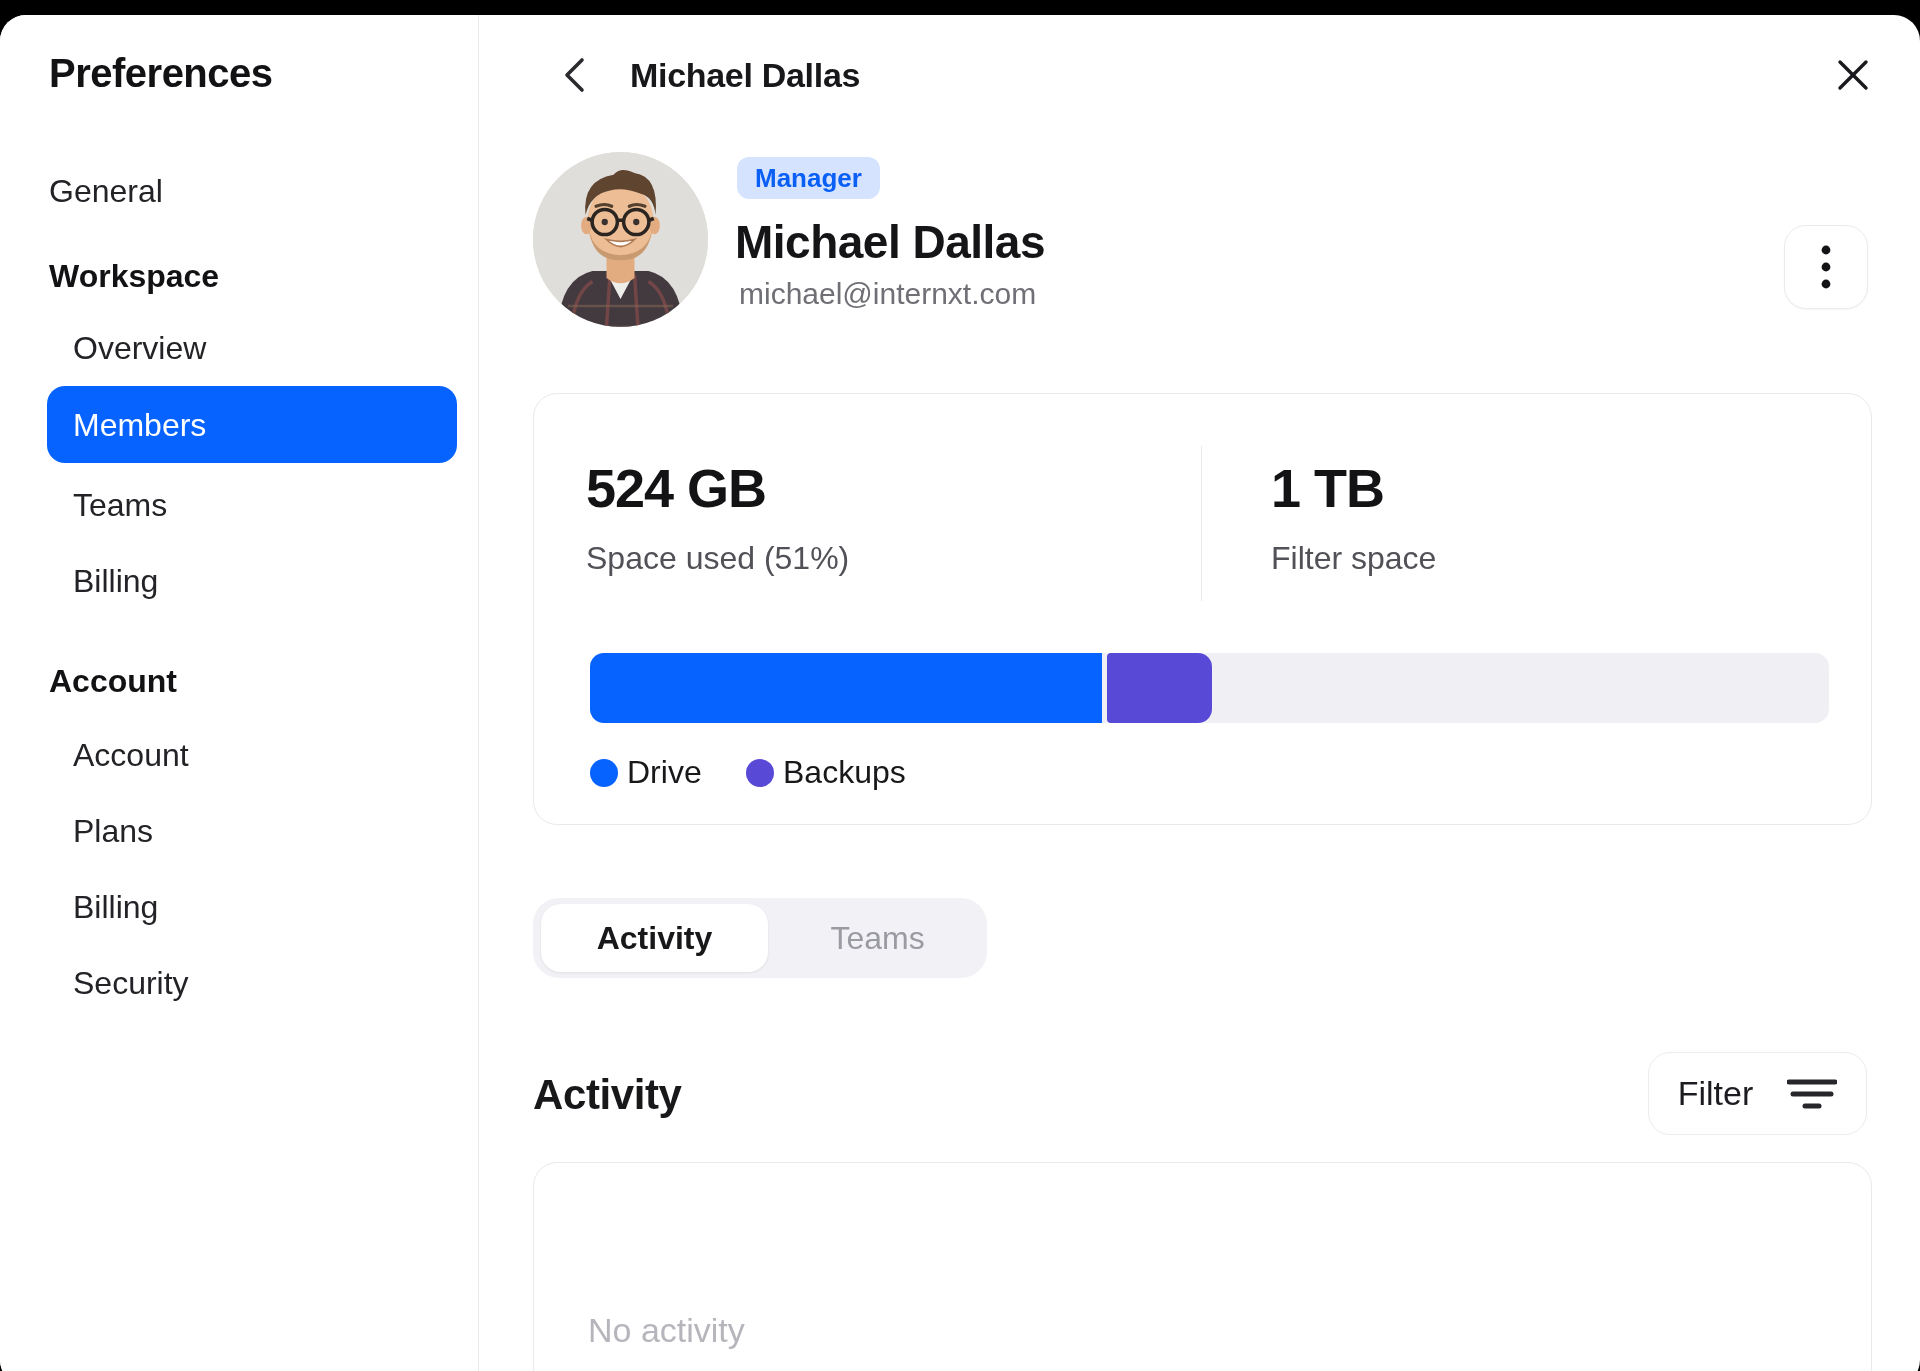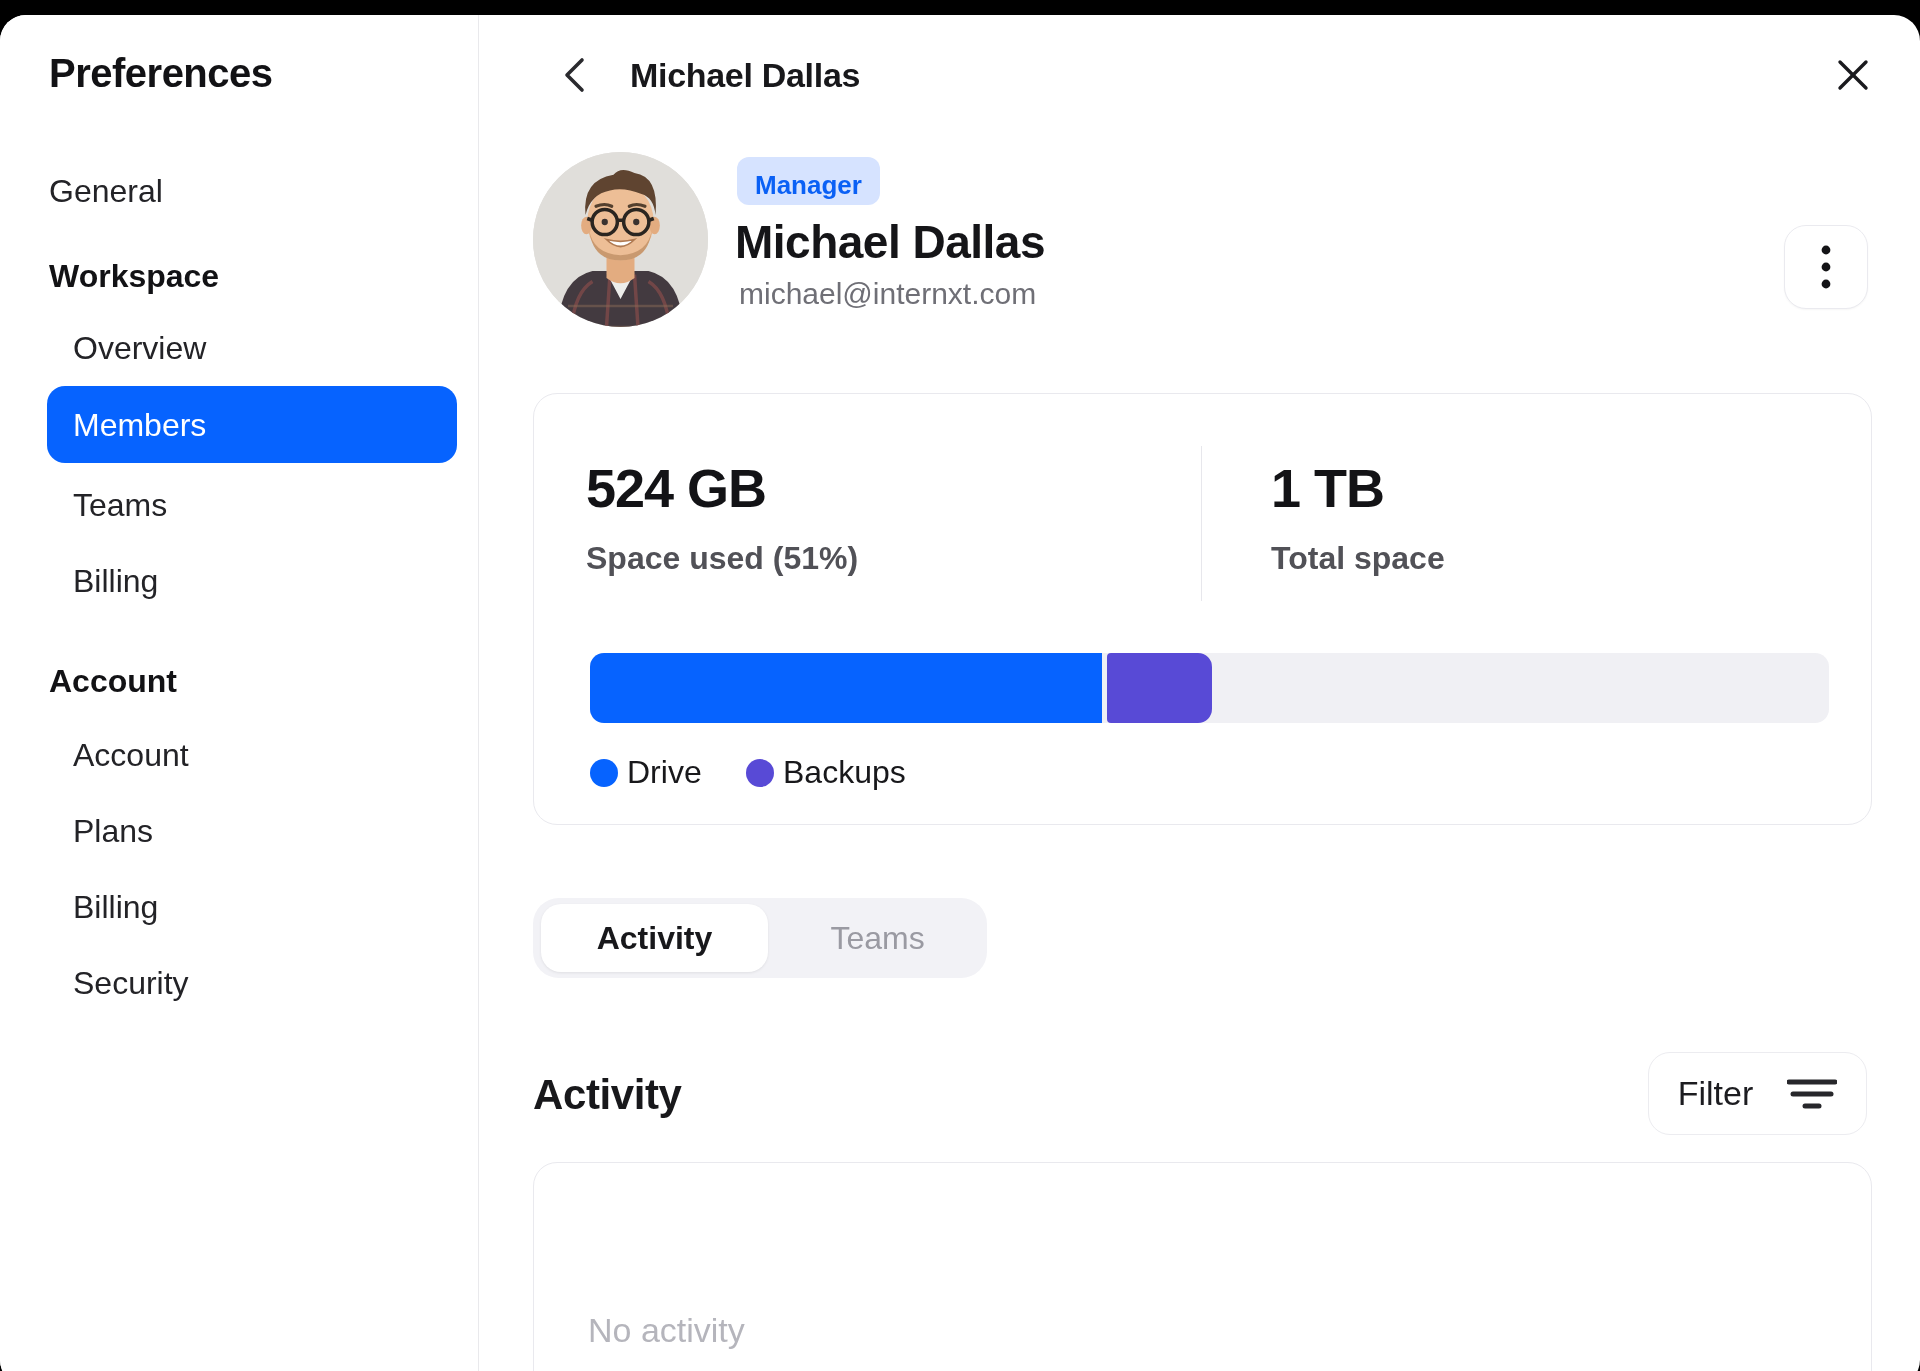--- a/index.html
+++ b/index.html
@@ -12,28 +12,28 @@
   .side-sub{position:absolute;left:73px;font-size:32px;color:#232327;}
   .side-header{position:absolute;left:49px;font-size:32px;font-weight:700;color:#121215;}
   .side-active{position:absolute;left:47px;top:371px;width:410px;height:77px;background:#0663FF;border-radius:18px;}
   .side-active span{position:absolute;left:26px;top:50%;transform:translateY(-50%);color:#fff;font-size:32px;font-weight:500;}
   
   .hdr-back{position:absolute;left:552px;top:38px;width:44px;height:44px;display:flex;align-items:center;justify-content:center;cursor:pointer;}
   .hdr-title{position:absolute;left:630px;top:41px;font-size:34px;font-weight:600;color:#18181B;letter-spacing:-.3px;}
   .hdr-close{position:absolute;left:1831px;top:38px;width:44px;height:44px;display:flex;align-items:center;justify-content:center;cursor:pointer;}
   
   .avatar{position:absolute;left:533px;top:137px;width:175px;height:175px;border-radius:50%;overflow:hidden;background:#E2E0DC;}
-  .badge{position:absolute;left:737px;top:142px;height:48px;line-height:42px;padding:7px 18px;background:#D6E3FF;border-radius:12px;color:#0A60F5;font-size:26px;font-weight:600;}
+  .badge{position:absolute;left:737px;top:142px;height:42px;line-height:42px;padding:0 18px;background:#D6E3FF;border-radius:12px;color:#0A60F5;font-size:26px;font-weight:600;}
   .p-name{position:absolute;left:735px;top:200px;font-size:46px;font-weight:600;color:#151518;letter-spacing:-.5px;}
   .p-email{position:absolute;left:739px;top:262px;font-size:30px;color:#6F6F76;}
   .kebab{position:absolute;left:1784px;top:210px;width:84px;height:84px;border:1px solid #EAEAEF;border-radius:22px;background:#fff;display:flex;align-items:center;justify-content:center;box-shadow:0 1px 2px rgba(0,0,0,.04);cursor:pointer;}
   
   .card{position:absolute;left:533px;top:378px;width:1339px;height:432px;border:1px solid #E9E9EE;border-radius:24px;background:#fff;}
   .stat-val{position:absolute;font-size:54px;font-weight:600;color:#131316;letter-spacing:-1px;}
-  .stat-lbl{position:absolute;font-size:32px;color:#515157;font-weight:bold;}
+  .stat-lbl{position:absolute;font-size:32px;color:#515157;}
   .v-div{position:absolute;left:667px;top:52px;width:1px;height:155px;background:#E7E7EC;}
   .bar-track{position:absolute;left:56px;top:259px;width:1239px;height:70px;background:#F0F0F4;border-radius:14px;}
   .bar-seg{position:absolute;top:0;height:70px;}
   .seg-drive{left:0;background:#0663FF;border-radius:14px 0 0 14px;}
   .seg-backups{background:#584AD6;border-radius:4px 14px 14px 4px;}
   .legend{position:absolute;top:360px;display:flex;align-items:center;}
   .legend .dot{width:28px;height:28px;border-radius:50%;margin-right:9px;}
   .legend .lab{font-size:32px;font-weight:500;color:#18181B;}
   
   .tabs{position:absolute;left:533px;top:883px;width:454px;height:80px;background:#F2F2F6;border-radius:26px;}
@@ -129,21 +129,21 @@
       <circle cx="6" cy="23" r="4.4" fill="#141417"></circle>
       <circle cx="6" cy="40" r="4.4" fill="#141417"></circle>
     </svg>
   </div>
 
   <section class="card">
     <div class="stat-val" style="left:52px;top:63px">524 GB</div>
     <div class="stat-lbl" style="left:52px;top:146px">Space used (51%)</div>
     <div class="v-div"></div>
     <div class="stat-val" style="left:737px;top:63px">1 TB</div>
-    <div class="stat-lbl" style="left:737px;top:146px">Total space</div>
+    <div class="stat-lbl" style="left:737px;top:146px">Filter space</div>
 
     <div class="bar-track">
       <div class="bar-seg seg-drive" style="width: 41.3%; background: rgb(6, 99, 255);"></div>
       <div class="bar-seg seg-backups" style="left: 41.7%; width: 8.5%; background: rgb(88, 74, 214);"></div>
     </div>
 
     <div class="legend" style="left:56px">
       <span class="dot" style="background:#0663FF"></span>
       <span class="lab">Drive</span>
     </div>

